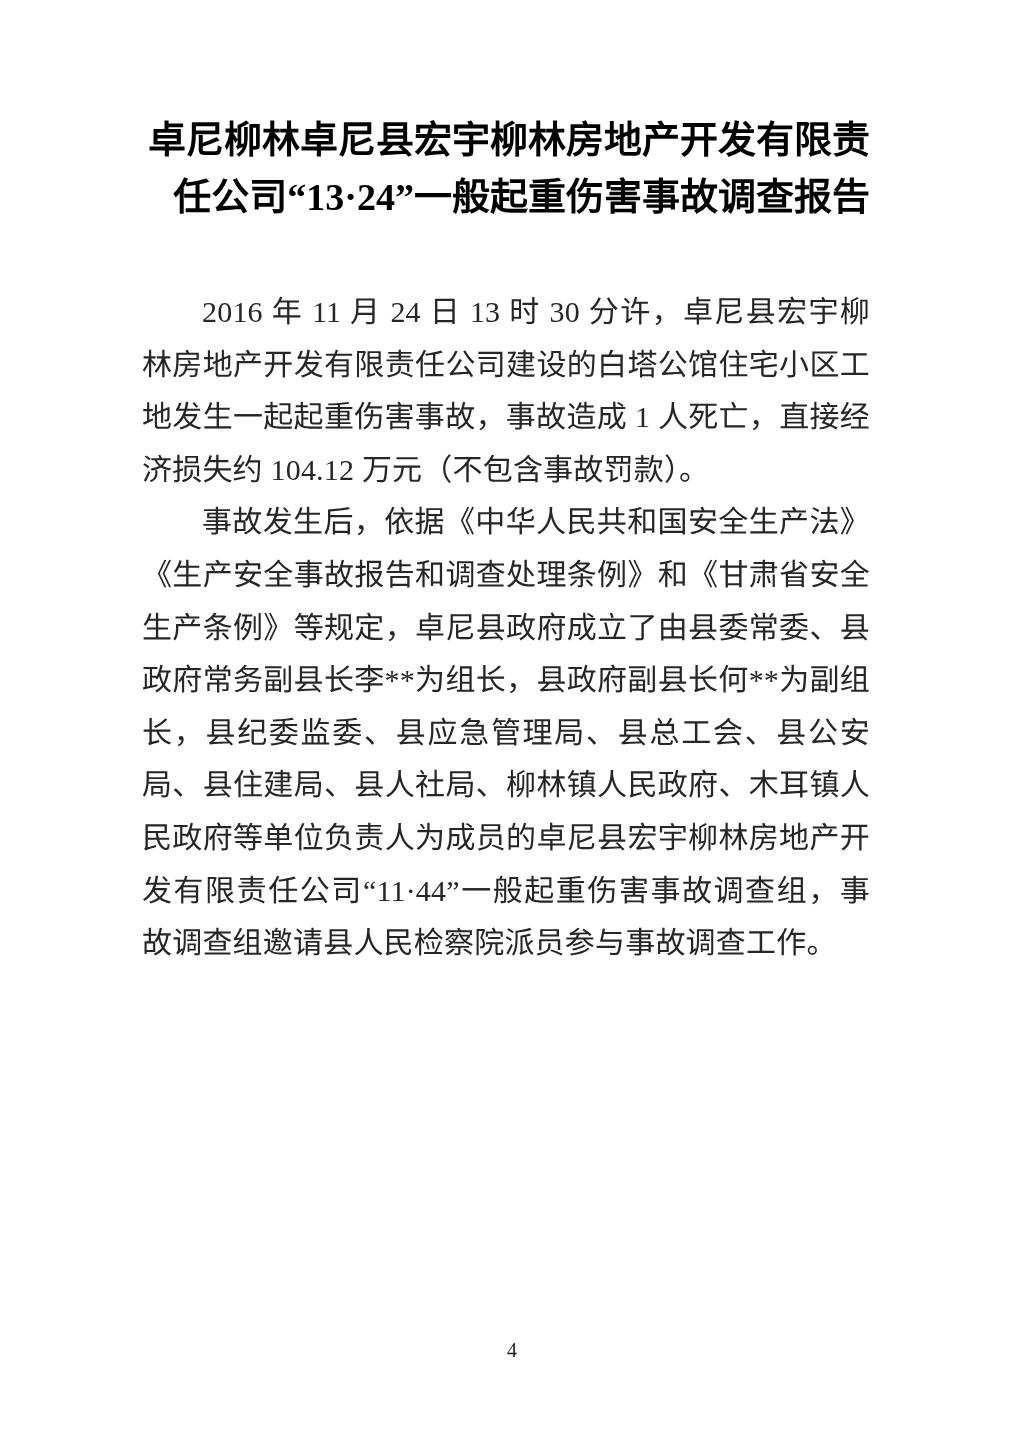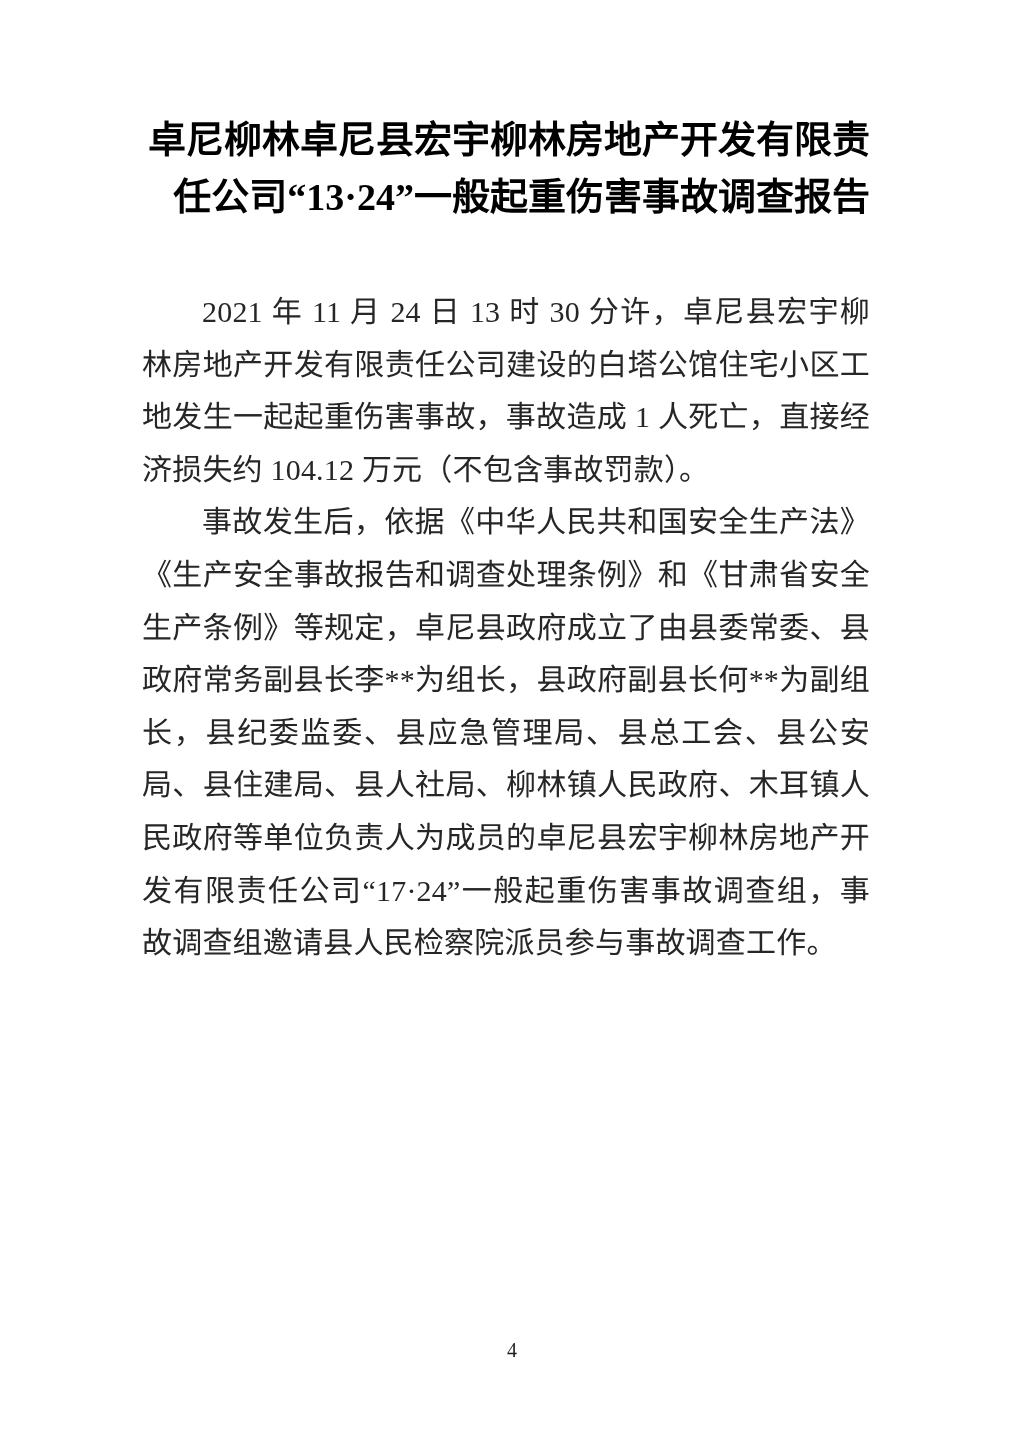--- a/index.html
+++ b/index.html
@@ -61,18 +61,18 @@
 </head>
 <body>
 
 <div class="page">
   <div class="content">
     <h1 class="doc-title">
       <div class="title-line">卓尼柳林卓尼县宏宇柳林房地产开发有限责</div>
       <div class="title-line">任公司“13·24”一般起重伤害事故调查报告</div>
     </h1>
     <div class="doc-body">
-      <p class="para">2021 年 11 月 24 日 13 时 30 分许，卓尼县宏宇柳林房地产开发有限责任公司建设的白塔公馆住宅小区工地发生一起起重伤害事故，事故造成 1 人死亡，直接经济损失约 104.12 万元（不包含事故罚款）。</p>
-      <p class="para">事故发生后，依据《中华人民共和国安全生产法》《生产安全事故报告和调查处理条例》和《甘肃省安全生产条例》等规定，卓尼县政府成立了由县委常委、县政府常务副县长李**为组长，县政府副县长何**为副组长，县纪委监委、县应急管理局、县总工会、县公安局、县住建局、县人社局、柳林镇人民政府、木耳镇人民政府等单位负责人为成员的卓尼县宏宇柳林房地产开发有限责任公司“17·24”一般起重伤害事故调查组，事故调查组邀请县人民检察院派员参与事故调查工作。</p>
+      <p class="para">2016 年 11 月 24 日 13 时 30 分许，卓尼县宏宇柳林房地产开发有限责任公司建设的白塔公馆住宅小区工地发生一起起重伤害事故，事故造成 1 人死亡，直接经济损失约 104.12 万元（不包含事故罚款）。</p>
+      <p class="para">事故发生后，依据《中华人民共和国安全生产法》《生产安全事故报告和调查处理条例》和《甘肃省安全生产条例》等规定，卓尼县政府成立了由县委常委、县政府常务副县长李**为组长，县政府副县长何**为副组长，县纪委监委、县应急管理局、县总工会、县公安局、县住建局、县人社局、柳林镇人民政府、木耳镇人民政府等单位负责人为成员的卓尼县宏宇柳林房地产开发有限责任公司“11·44”一般起重伤害事故调查组，事故调查组邀请县人民检察院派员参与事故调查工作。</p>
     </div>
   </div>
   <div class="page-number">4</div>
 </div>
 
 </body></html>

